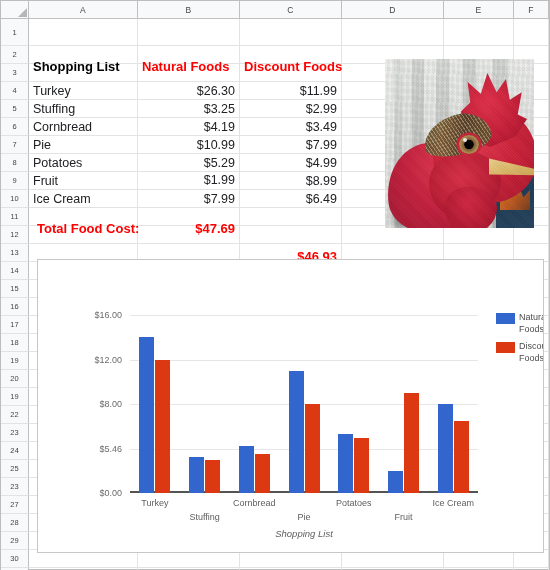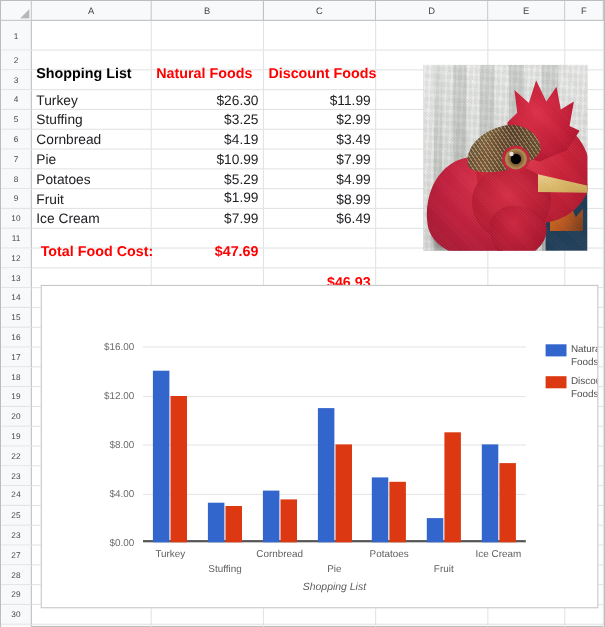--- a/index.html
+++ b/index.html
@@ -489,21 +489,21 @@
     <div class="browfeather"></div>
     <div class="wattle"></div>
     <div class="beak"></div>
     <div class="eye"></div>
     <div class="grain"></div>
   </div>
 
   <div id="chart">
     <div class="ytick-wrap" id="yticks">
         <div class="ytick" style="top: 178px;">$0.00</div>
-        <div class="ytick" style="top: 133.5px;">$4.00</div>
+        <div class="ytick" style="top: 133.5px;">$5.46</div>
         <div class="ytick" style="top: 89px;">$8.00</div>
         <div class="ytick" style="top: 44.5px;">$12.00</div>
         <div class="ytick" style="top: 0px;">$16.00</div>
       </div>
     <div class="plot" id="plot">
       <div class="axisline"></div>
     <div class="gridline" style="top: 133.5px;"></div>
         <div class="gridline" style="top: 89px;"></div>
         <div class="gridline" style="top: 44.5px;"></div>
         <div class="gridline" style="top: 0px;"></div>

